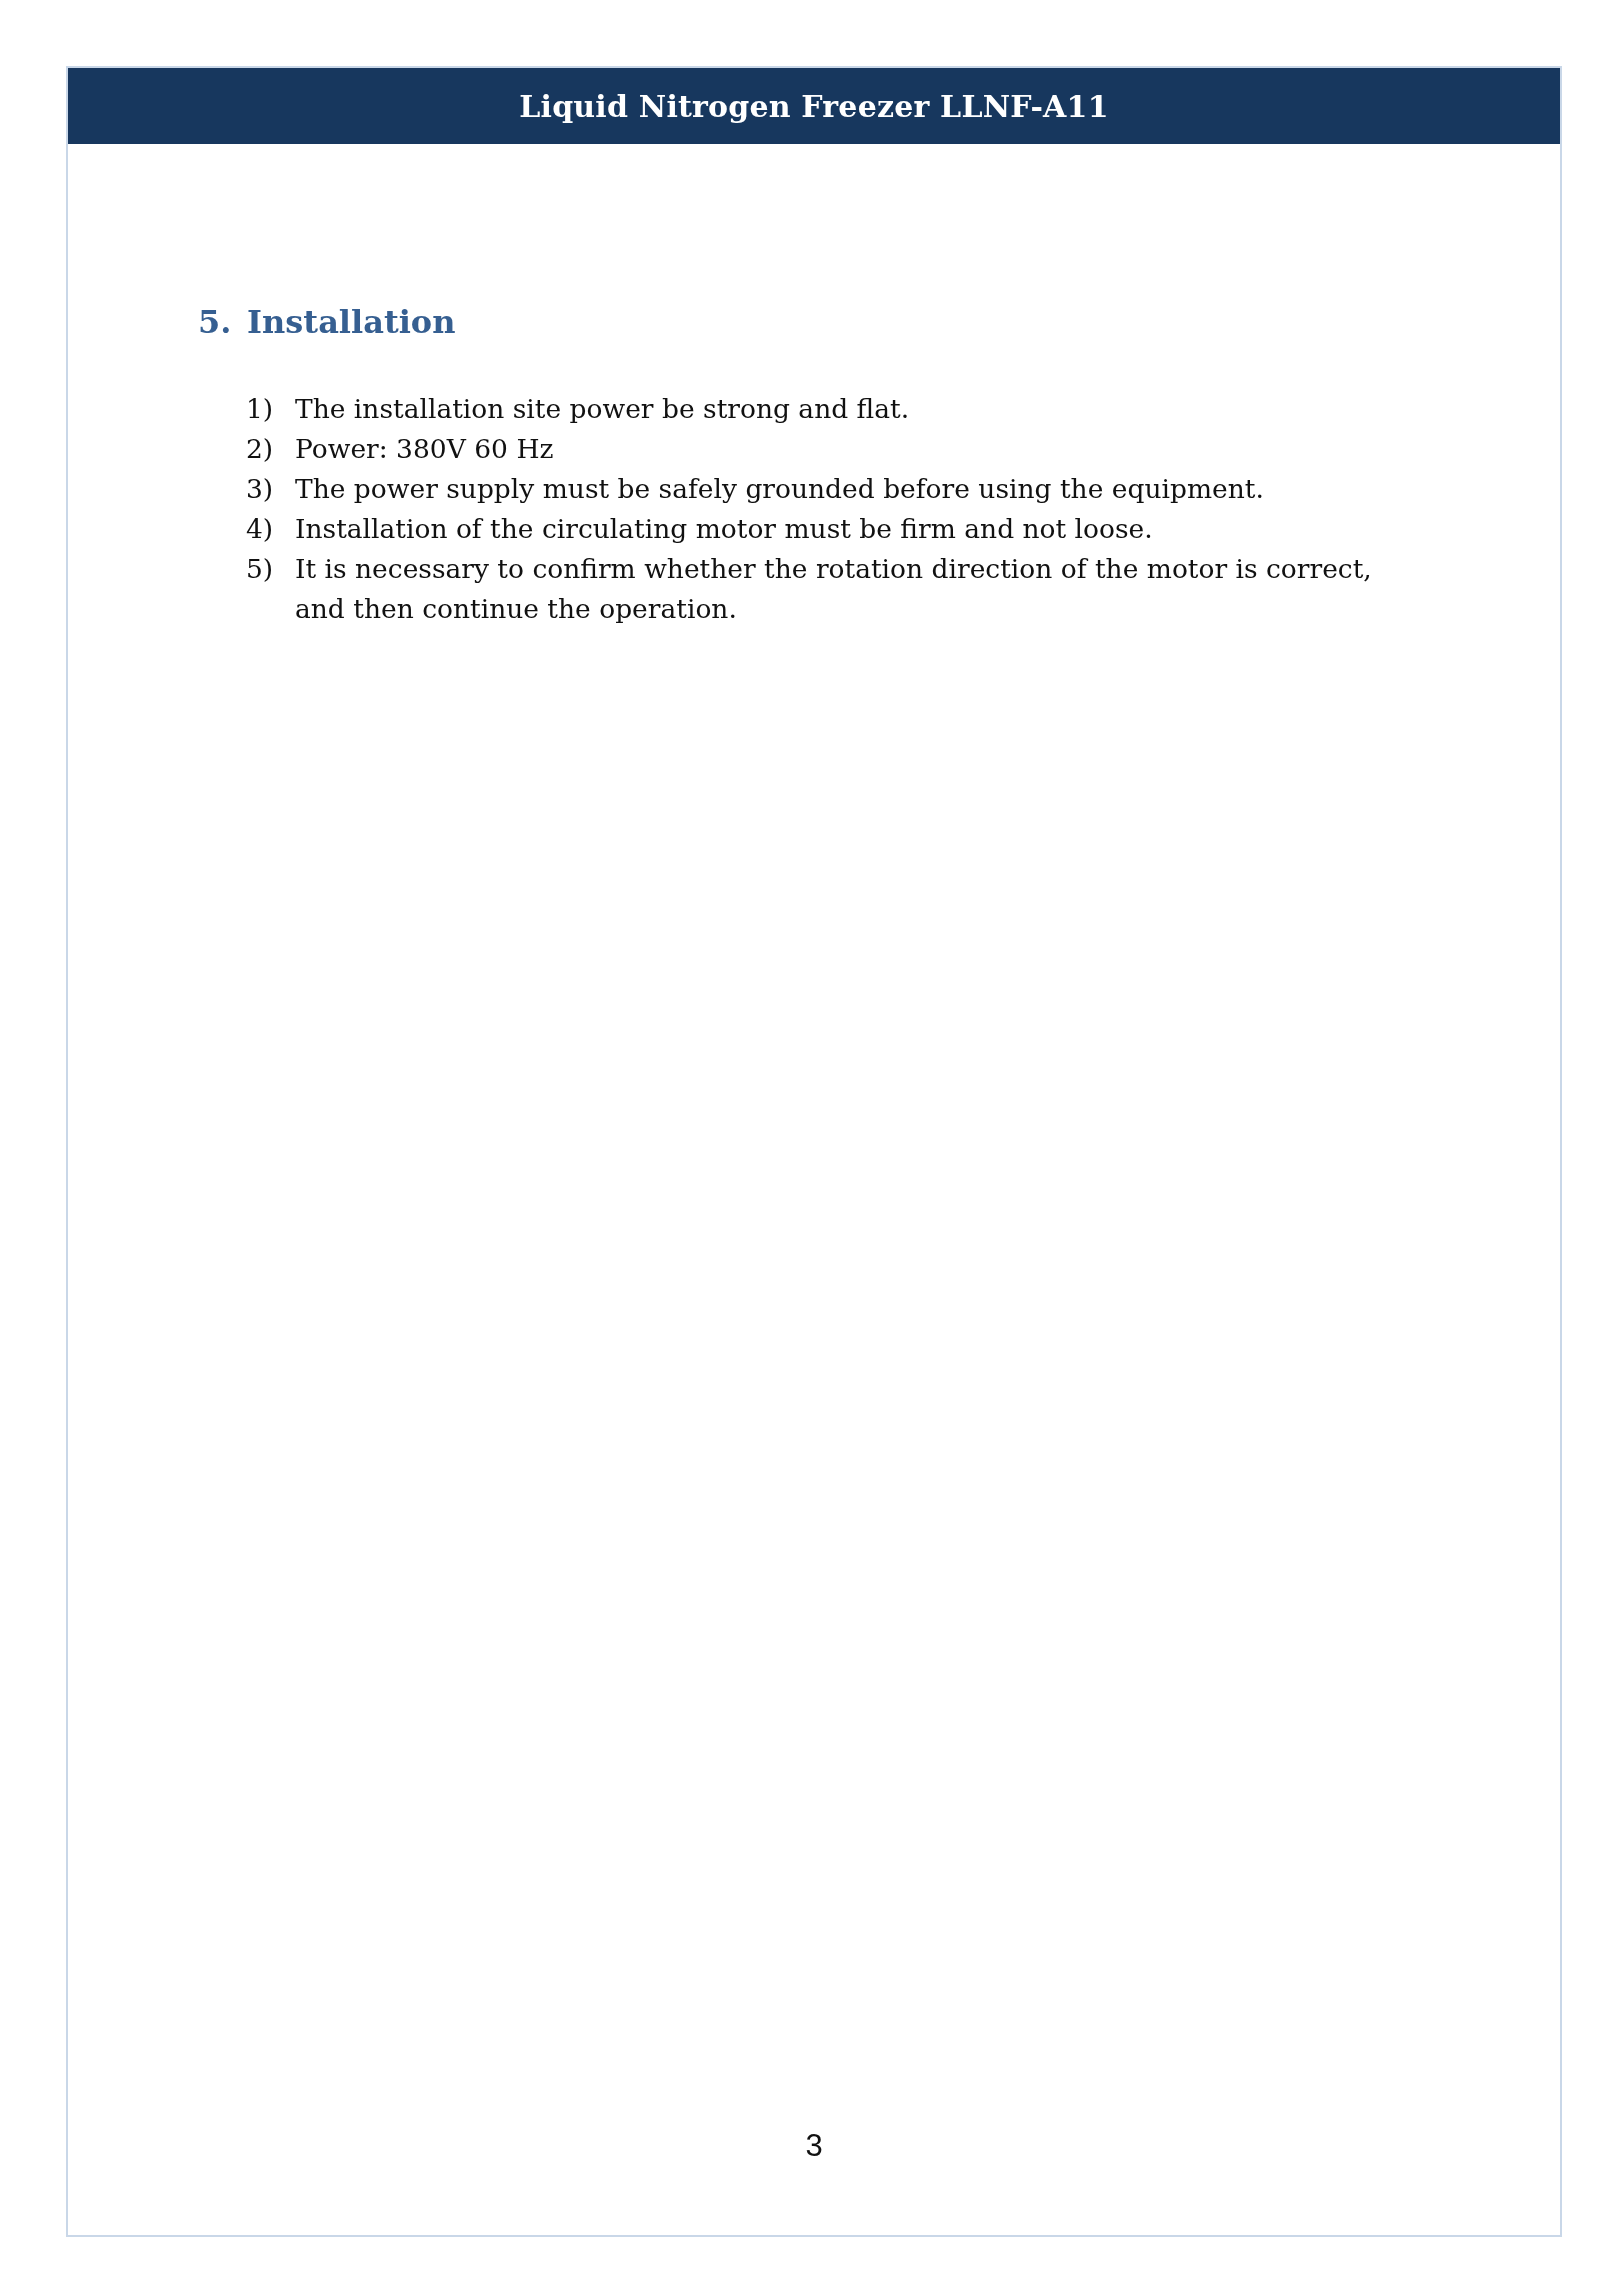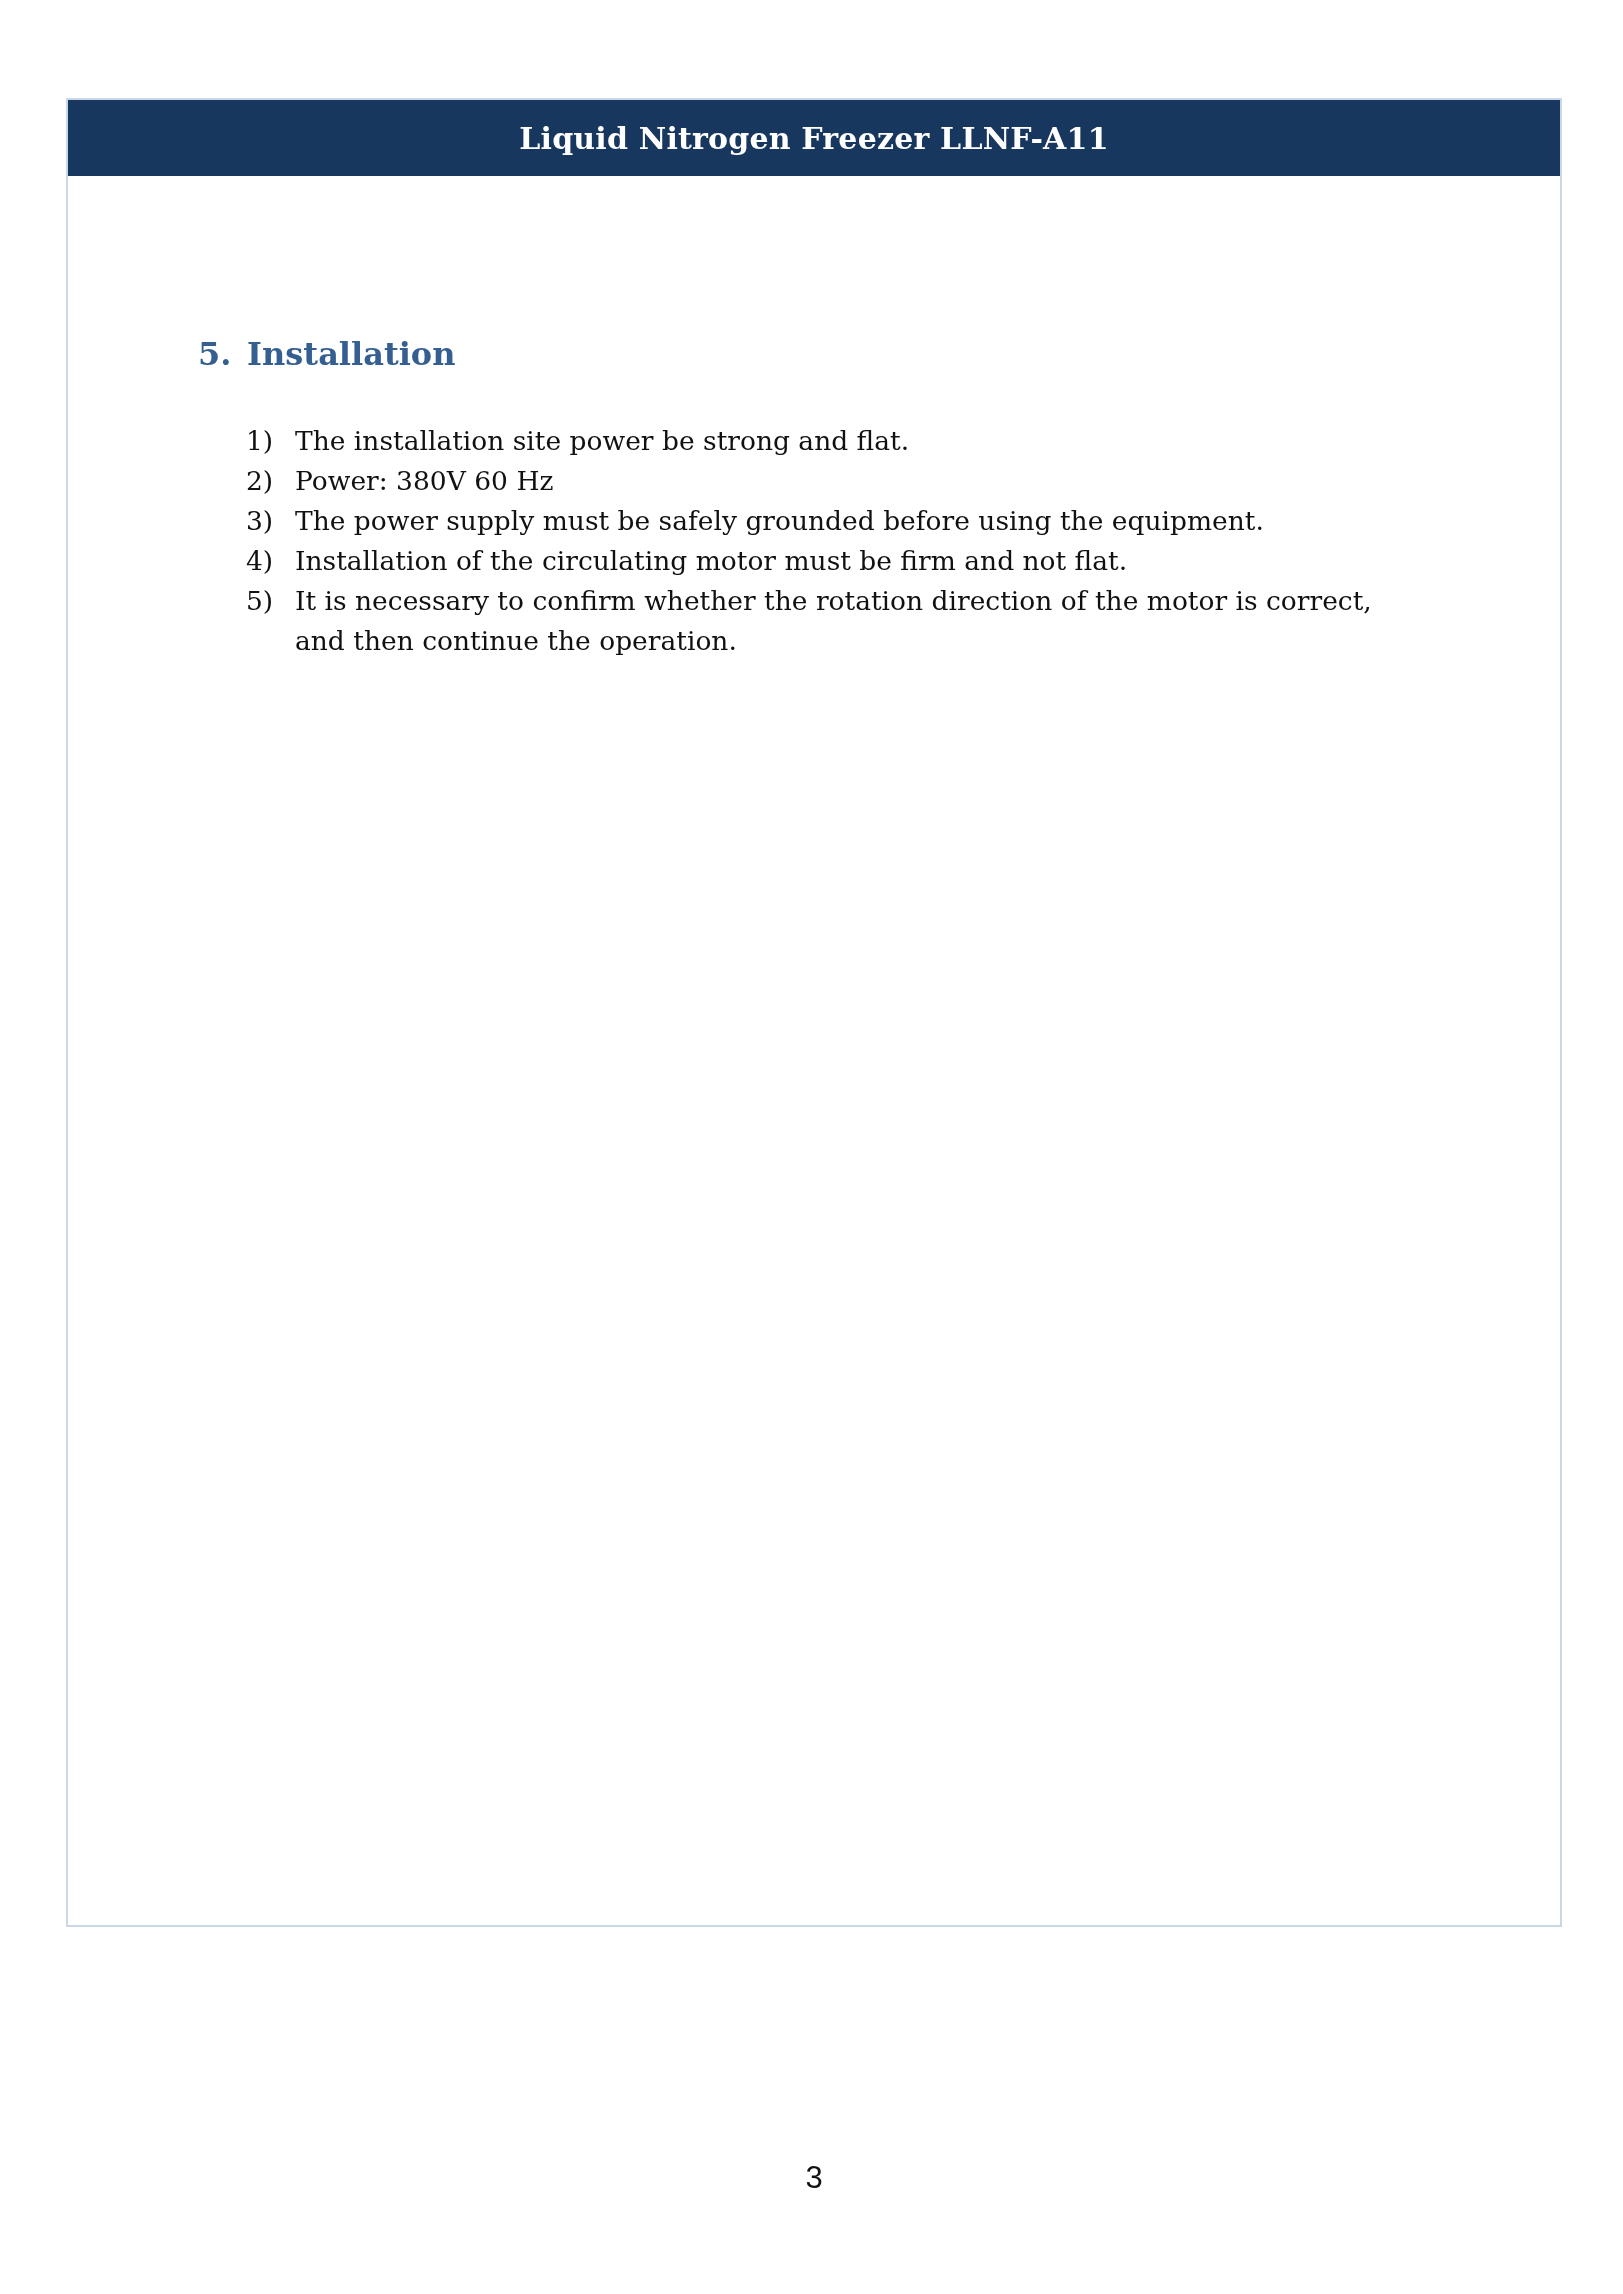--- a/index.html
+++ b/index.html
@@ -1,19 +1,19 @@
 <!DOCTYPE html>
 <html><head>
   <meta charset="utf-8">
   <style>
     html, body { margin: 0; padding: 0; background: #ffffff; }
     body { width: 1623px; height: 2295px; position: relative; overflow: hidden; }
     .page-frame {
-      position: absolute; left: 66px; top: 66px; width: 1496px; height: 1829px;
-      border: 2px solid #c9d7e8; box-sizing: border-box; background: #fff; margin-top: 32px;
+      position: absolute; left: 66px; top: 66px; width: 1496px; height: 2171px;
+      border: 2px solid #c9d7e8; box-sizing: border-box; background: #fff;
     }
     .header-band {
       position: absolute; left: 0; top: 0; right: 0; height: 76px;
       background: #17375e; display: flex; align-items: center; justify-content: center;
     }
     .header-title {
       color: #ffffff; font-family: "DejaVu Serif", "Liberation Serif", serif;
       font-weight: bold; font-size: 30px; letter-spacing: 0.2px;
     }
     .section-heading {
@@ -52,21 +52,21 @@
     <div class="step">
       <span class="step-num">2)</span>
       <span class="step-text">Power: 380V 60 Hz</span>
     </div>
     <div class="step">
       <span class="step-num">3)</span>
       <span class="step-text">The power supply must be safely grounded before using the equipment.</span>
     </div>
     <div class="step">
       <span class="step-num">4)</span>
-      <span class="step-text">Installation of the circulating motor must be firm and not flat.</span>
+      <span class="step-text">Installation of the circulating motor must be firm and not loose.</span>
     </div>
     <div class="step">
       <span class="step-num">5)</span>
       <span class="step-text">It is necessary to confirm whether the rotation direction of the motor is correct, and then continue the operation.</span>
     </div>
   </div>
 
   <div class="page-number">3</div>
 </div>
 

